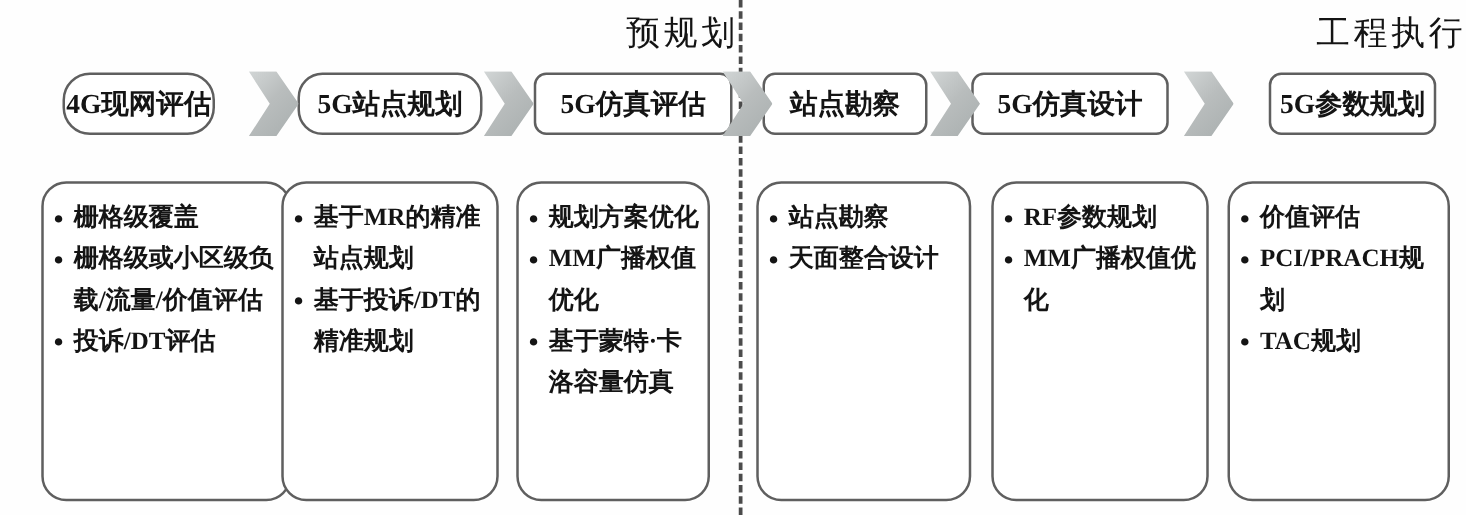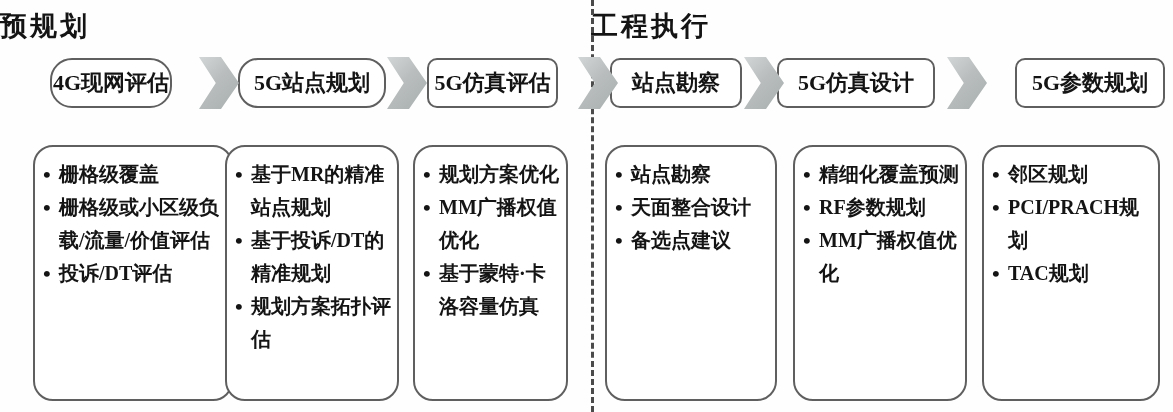--- a/index.html
+++ b/index.html
@@ -1,22 +1,22 @@
 <!DOCTYPE html>
 <html><head>
 <meta charset="utf-8">
 <style>
   html,body{margin:0;padding:0;background:#ffffff;}
   .canvas{
     position:relative;width:1173px;height:412px;background:#fefefe;
     font-family:"Liberation Serif","DejaVu Serif",serif;color:#141414;overflow:hidden;
   }
   .phase-title{
-    position:absolute;top:8px;text-align:left;
-    font-size:27px;font-weight:700;letter-spacing:3px;
+    position:absolute;top:8px;text-align:right;
+    font-size:27px;font-weight:400;letter-spacing:3px;
   }
   .divider{
     position:absolute;top:0;height:412px;left:591px;width:0;
     border-left:3px dashed #4b4b4b;z-index:1;
   }
   .step{
     position:absolute;top:58px;height:50px;box-sizing:border-box;
     border:2.5px solid #5f5f5f;border-radius:10px;background:#ffffff;
     display:flex;align-items:center;justify-content:center;
     font-size:22px;font-weight:700;z-index:2;white-space:nowrap;
@@ -44,69 +44,66 @@
 
   <div class="divider"></div>
 
   <div class="phase-title" style="left:0;width:591px;">预规划</div>
   <div class="phase-title" style="left:591px;width:582px;">工程执行</div>
 
   <div class="step" style="left:50px;width:122px;border-radius:22px;">4G现网评估</div>
   <div class="arrow" style="left:199px;"></div>
   <div class="step" style="left:238px;width:148px;border-radius:20px;">5G站点规划</div>
   <div class="arrow" style="left:387px;"></div>
-  <div class="step" style="left:427px;width:131px;">5G仿真评估</div>
+  <div class="step" style="left:427px;width:159px;">5G仿真评估</div>
   <div class="arrow" style="left:578px;"></div>
   <div class="step" style="left:610px;width:132px;">站点勘察</div>
   <div class="arrow" style="left:744px;"></div>
   <div class="step" style="left:777px;width:158px;">5G仿真设计</div>
   <div class="arrow" style="left:947px;"></div>
-  <div class="step" style="left:1015px;width:150px;">5G参数规划</div>
+  <div class="step" style="left:1015px;width:134px;">5G参数规划</div>
 
   <div class="detail" style="left:33px;width:200px;">
     <ul>
       <li>栅格级覆盖</li>
       <li>栅格级或小区级负载/流量/价值评估</li>
       <li>投诉/DT评估</li>
     </ul>
   </div>
 
   <div class="detail" style="left:225px;width:174px;">
     <ul>
       <li>基于MR的精准站点规划</li>
       <li>基于投诉/DT的精准规划</li>
-      <li>规划方案拓扑评估</li>
     </ul>
   </div>
 
   <div class="detail" style="left:413px;width:155px;">
     <ul>
       <li>规划方案优化</li>
       <li>MM广播权值优化</li>
       <li>基于蒙特·卡洛容量仿真</li>
     </ul>
   </div>
 
   <div class="detail" style="left:605px;width:172px;">
     <ul>
       <li>站点勘察</li>
       <li>天面整合设计</li>
-      <li>备选点建议</li>
     </ul>
   </div>
 
   <div class="detail" style="left:793px;width:174px;">
     <ul>
-      <li>精细化覆盖预测</li>
       <li>RF参数规划</li>
       <li>MM广播权值优化</li>
     </ul>
   </div>
 
   <div class="detail" style="left:982px;width:178px;">
     <ul>
-      <li>邻区规划</li>
+      <li>价值评估</li>
       <li>PCI/PRACH规划</li>
       <li>TAC规划</li>
     </ul>
   </div>
 
 </div>
 
 </body></html>

